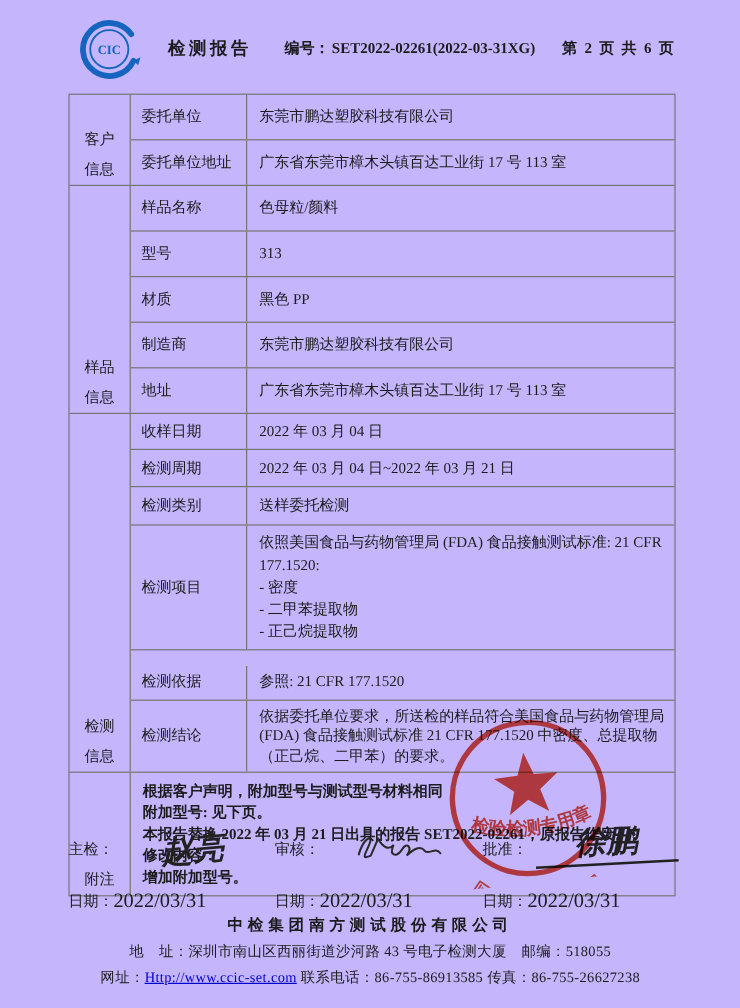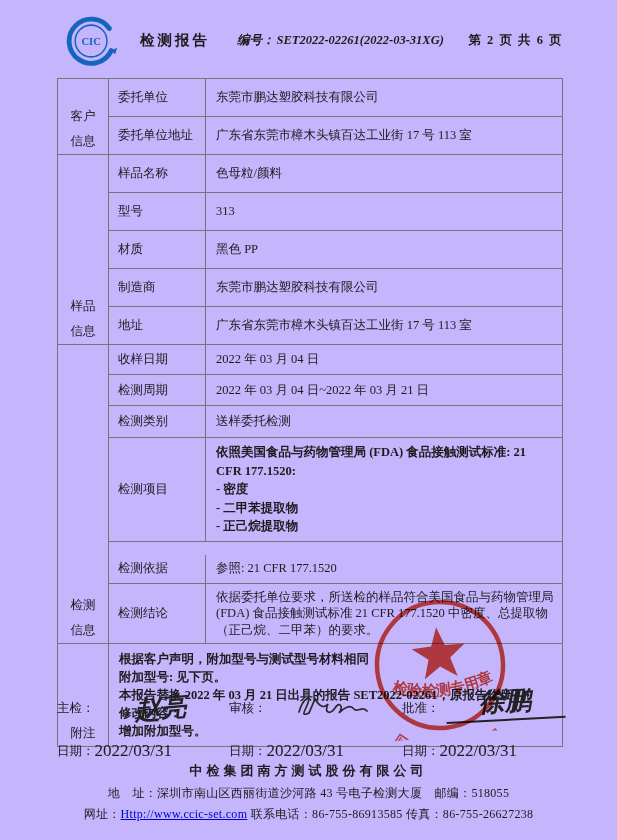--- a/index.html
+++ b/index.html
@@ -6,41 +6,41 @@
   .page {
     position:relative; width:617px; height:840px; background:#c4b5fd;
     font-family:"Liberation Serif","DejaVu Serif",serif; color:#1c1c1c;
     overflow:hidden;
   }
 
   
   .header { position:absolute; top:14px; left:60px; width:503px; height:54px; }
   .logo { position:absolute; left:2px; top:2px; width:62px; height:50px; }
   .header-title { position:absolute; left:80px; top:17px; font-size:14.5px; font-weight:bold; letter-spacing:3px; }
-  .report-no { position:absolute; left:177px; top:18px; font-size:12.5px; font-weight:bold; white-space:nowrap;font-style:italic; }
+  .report-no { position:absolute; left:177px; top:18px; font-size:12.5px; font-weight:bold; white-space:nowrap; }
   .report-no .lbl { margin-right:2px; }
   .page-info { position:absolute; right:0; top:18px; font-size:12.5px; font-weight:bold; letter-spacing:1.5px; white-space:nowrap; }
 
   
   .report-table { position:absolute; top:78px; left:57px; width:506px; border:1px solid #757575; box-sizing:border-box; }
   .t-section { display:flex; }
   .t-section + .t-section { border-top:1px solid #757575; }
   .t-head { width:50px; min-width:50px; border-right:1px solid #757575; display:flex; align-items:flex-end; justify-content:center; font-size:12.5px; }
   .t-head span { display:inline-block; width:2em; line-height:25px; text-align:center; }
   .t-body { flex:1; display:flex; flex-direction:column; min-width:0; }
   .t-row { display:flex; }
   .t-row + .t-row { border-top:1px solid #757575; }
   .t-label { width:97px; min-width:97px; border-right:1px solid #757575; padding:2px 4px 2px 9px; display:flex; align-items:center; font-size:12.5px; box-sizing:border-box; }
   .t-value { flex:1; padding:3px 8px 3px 10px; font-size:12.5px; display:flex; flex-direction:column; justify-content:center; line-height:17px; min-width:0; }
   .h31 { min-height:31px; }
   .h23 { min-height:23px; }
   .h24 { min-height:24px; }
   .h25 { min-height:25px; }
   .h22 { min-height:22px;margin-top:13px; }
-  .items-cell { line-height:18.5px; padding-top:5px; padding-bottom:5px; justify-content:flex-start;font-weight:bold; }
+  .items-cell { line-height:18.5px; padding-top:5px; padding-bottom:5px; justify-content:flex-start; }
   .concl-cell { line-height:16.5px; padding-top:5px; padding-bottom:5px; }
   .note-cell { flex:1; padding:6px 8px 6px 10px; font-size:12.5px; line-height:18px; min-width:0;font-weight:bold; }
   .note-cell div { margin:0; }
 
   
   .stamp { position:absolute; left:370px; top:594px; width:140px; height:142px; z-index:6;
            mix-blend-mode:multiply; opacity:.9; transform:rotate(-6deg); }
 
   
   .sig-group { position:absolute; width:168px; font-size:12.5px; }

